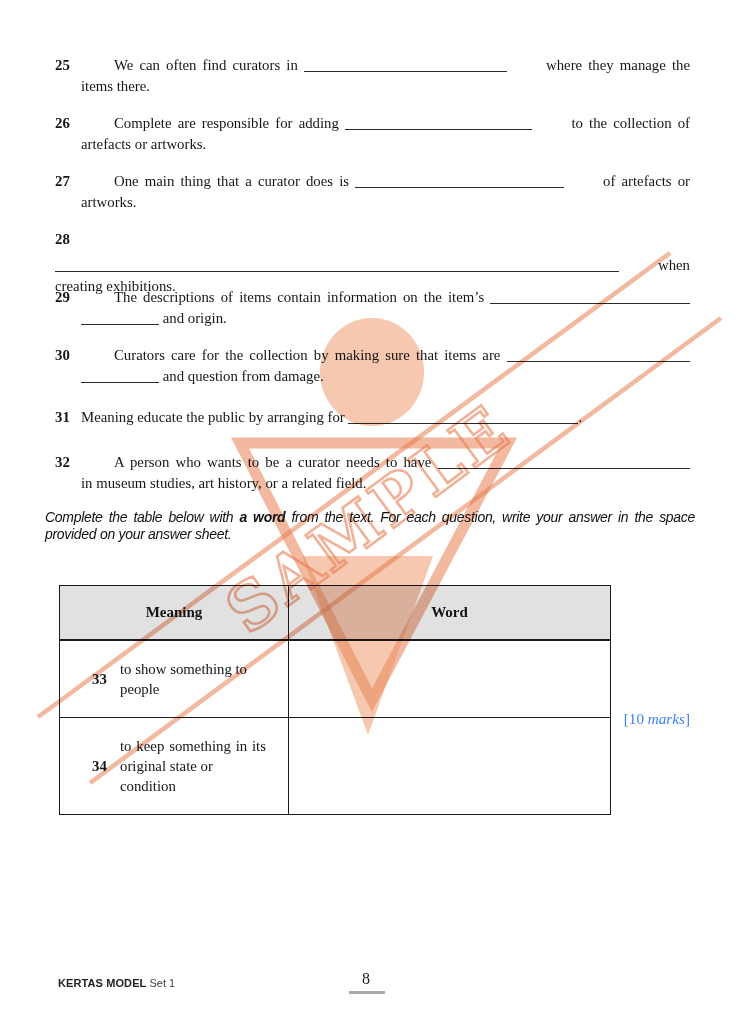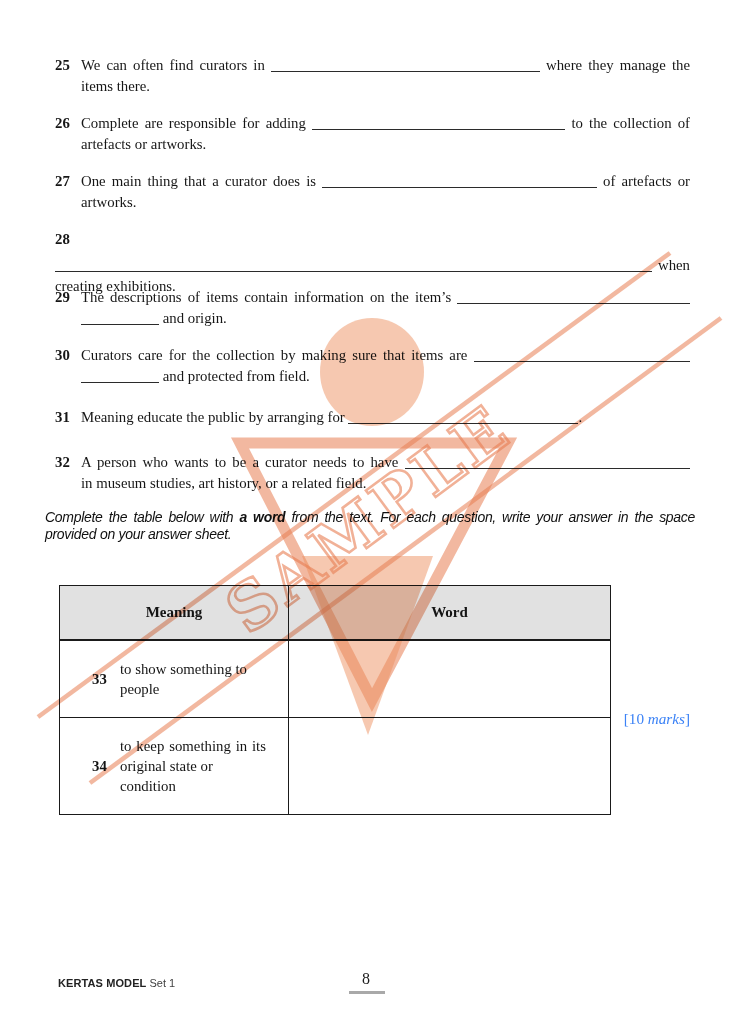--- a/index.html
+++ b/index.html
@@ -6,21 +6,21 @@
   body{
     width:750px;height:1026px;position:relative;background:#ffffff;
     font-family:"Liberation Serif",serif;color:#161616;overflow:hidden;
   }
   
   .q{position:absolute;left:55px;right:60px;display:flex;}
   .qnum{flex:0 0 26px;font-weight:bold;font-size:14.8px;line-height:21px;}
   .qbody{flex:1 1 auto;min-width:0;}
   .qline{display:flex;align-items:flex-end;height:21px;font-size:14.8px;line-height:21px;}
   .qline .t{white-space:pre;}
-  .qline.just .t{word-spacing:2.4px;}
+  .qline.just .t{word-spacing:2.4px;margin-left:33px;}
   .blank{height:0;border-bottom:1.4px solid #2b2b2b;margin-bottom:3.8px;flex:0 0 auto;}
   .blank.grow{flex:1 1 30px;}
   
   #instruction{
     position:absolute;left:45px;right:55px;top:509px;
     font-family:"Liberation Sans",sans-serif;font-style:italic;
     font-size:14px;line-height:17px;letter-spacing:-0.3px;color:#101010;
   }
   #instruction .jl{text-align:justify;height:17px;overflow:hidden;}
   #instruction .jl::after{content:"";display:inline-block;width:100%;height:0;}
@@ -128,21 +128,21 @@
     </div>
     <div class="q" style="top: 345px;">
       <span class="qnum">30</span>
       <div class="qbody">
         <div class="qline just">
           <span class="t">Curators care for the collection by making sure that items are </span>
           <span class="blank grow"></span>
         </div>
         <div class="qline">
           <span class="blank" style="width: 78px;"></span>
-          <span class="t"> and protected from field.</span>
+          <span class="t"> and question from damage.</span>
         </div>
       </div>
     </div>
     <div class="q" style="top: 407px;">
       <span class="qnum">31</span>
       <div class="qbody">
         <div class="qline">
           <span class="t">Meaning educate the public by arranging for </span>
           <span class="blank" style="width: 230px;"></span>
           <span class="t">.</span>

